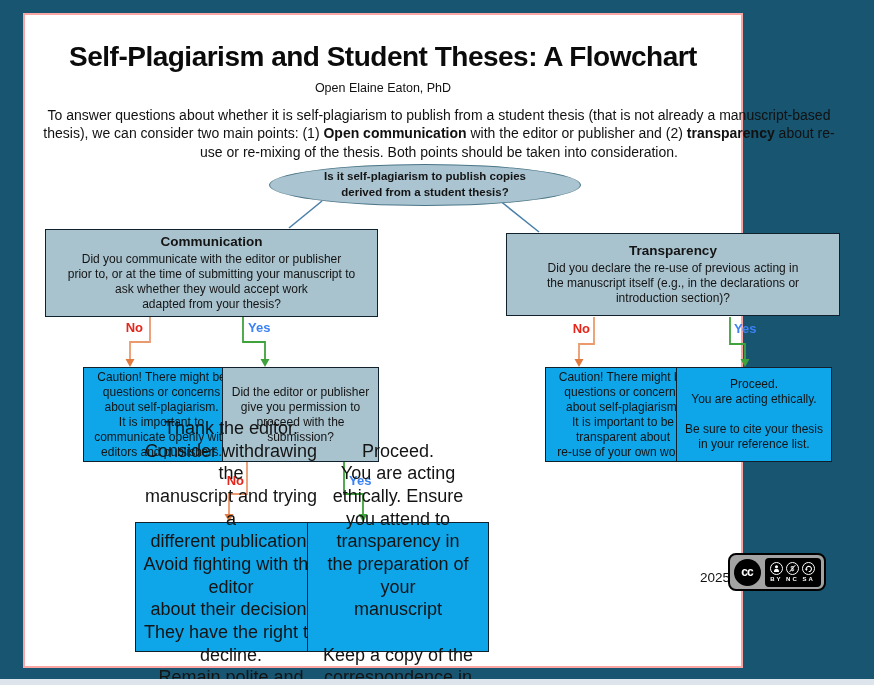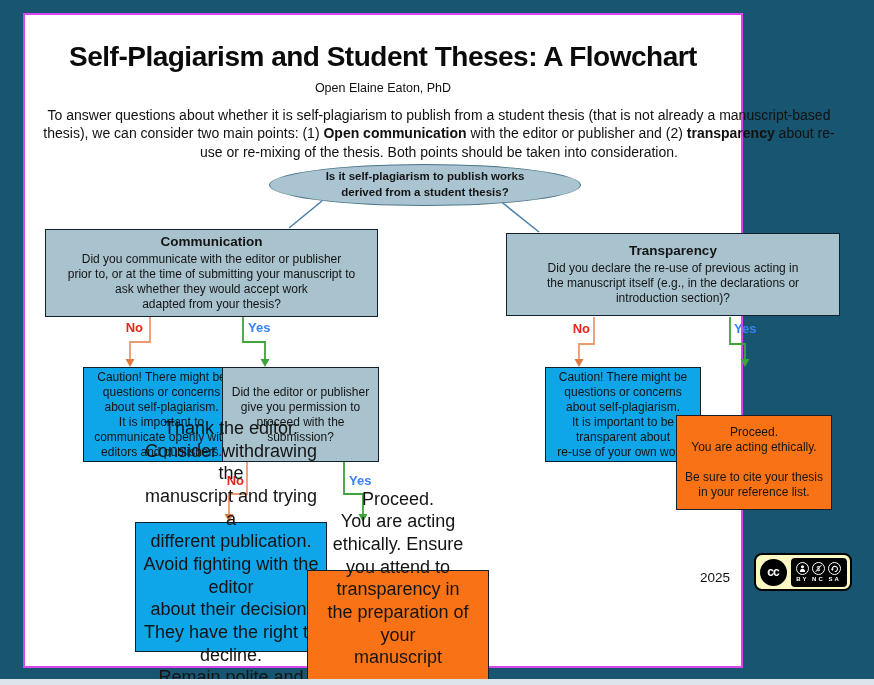--- a/index.html
+++ b/index.html
@@ -1,46 +1,46 @@
 <!DOCTYPE html>
 <html><head>
 <meta charset="utf-8">
 <style>
   html,body{margin:0;padding:0;background:#e8ecf2;}
   *{box-sizing:border-box;font-family:"Liberation Sans",sans-serif;}
   .frame{position:relative;width:874px;height:685px;background:#175571;overflow:hidden;}
   .bottom-strip{position:absolute;left:0;bottom:0;width:874px;height:6px;background:#dde4ec;}
-  .sheet{position:absolute;left:23px;top:13px;width:720px;height:655px;background:#ffffff;border:2px solid #d946ef;}
+  .sheet{position:absolute;left:23px;top:13px;width:720px;height:655px;background:#ffffff;border:2px solid #fca5a5;}
   .page-title{position:absolute;top:26px;left:0;width:100%;text-align:center;font-size:28px;font-weight:bold;color:#0b0b0b;letter-spacing:-0.5px;margin:0;}
   .subtitle{position:absolute;top:66px;left:0;width:100%;text-align:center;font-size:12.5px;color:#111;}
   .intro{position:absolute;top:91px;left:14px;width:800px;text-align:center;font-size:14px;line-height:1.32;color:#111;margin:0;}
   .connectors{position:absolute;left:0;top:0;width:828px;height:655px;pointer-events:none;}
   .node{position:absolute;display:flex;flex-direction:column;justify-content:center;align-items:center;text-align:center;color:#141414;}
   .pre{white-space:pre-line;}
   .ellipse{left:244px;top:149px;width:312px;height:42px;background:#abc4d1;border:1.5px solid #4a7587;border-radius:50%;font-size:11.5px;font-weight:bold;line-height:1.35;}
   .box{border:1.5px solid #10202c;padding:4px 6px;}
   .blue{background:#a9c3ce;}
   .pink{background:#0ea5e9;margin-left:36px;}
-  .green{background:#f97316;margin-top:48px;}
+  .green{background:#0ea5e9;}
   .box-title{font-size:13.5px;font-weight:bold;margin-bottom:3px;}
   .body-12{font-size:12px;line-height:1.25;}
   .body-11{font-size:18px;line-height:1.26;}
   .comm-box{left:20px;top:214px;width:333px;height:88px;}
   .trans-box{left:481px;top:218px;width:334px;height:83px;}
   .caution-left{left:22px;top:352px;width:157px;height:95px;}
   .perm-box{left:197px;top:352px;width:157px;height:95px;}
   .caution-right{left:484px;top:352px;width:156px;height:95px;}
   .proceed-right{left:651px;top:352px;width:156px;height:95px;}
   .thank-box{left:74px;top:507px;width:192px;height:130px;}
   .proceed-bottom{left:282px;top:507px;width:182px;height:130px;}
   .edge-label{position:absolute;font-size:13px;font-weight:bold;}
   .lbl-no{color:#e52519;}
   .lbl-yes{color:#3b82f6;}
   .year{position:absolute;left:655px;top:555px;width:50px;text-align:right;font-size:13.5px;color:#111;}
-  .cc-badge{position:absolute;left:729px;top:538px;width:98px;height:38px;background:#fef9c3;border:2.5px solid #000;border-radius:8px;display:flex;align-items:center;justify-content:center;gap:4px;padding:16px 3px;}
+  .cc-badge{position:absolute;left:703px;top:538px;width:98px;height:38px;background:#a3a3a3;border:2.5px solid #000;border-radius:8px;display:flex;align-items:center;justify-content:center;gap:4px;padding:16px 3px;}
   .cc-logo{width:27px;height:27px;border-radius:50%;background:#000;color:#fff;font-weight:bold;font-size:12px;display:flex;align-items:center;justify-content:center;letter-spacing:-1px;}
   .cc-terms{background:#000;border-radius:4px;width:56px;height:29px;display:flex;flex-direction:column;align-items:center;justify-content:center;gap:1px;padding:1px 2px;}
   .cc-circles{display:flex;gap:3px;}
   .cc-circle{width:13px;height:13px;border:1.3px solid #fff;border-radius:50%;display:flex;align-items:center;justify-content:center;}
   .cc-text{color:#fff;font-size:6px;font-weight:bold;letter-spacing:2px;line-height:1;}
 </style>
 </head>
 <body>
 
 <div class="frame">
@@ -68,21 +68,21 @@
       <path d="M715.5,344 L724.5,344 L720,352 Z" fill="#3fa33c"></path>
 
       <path d="M222,447 V479 H204 V501" fill="none" stroke="#eb9a6e" stroke-width="1.8"></path>
       <path d="M199.5,499 L208.5,499 L204,507 Z" fill="#e07a3f"></path>
 
       <path d="M319,447 V479 H338 V501" fill="none" stroke="#3fa33c" stroke-width="1.8"></path>
       <path d="M333.5,499 L342.5,499 L338,507 Z" fill="#3fa33c"></path>
     </svg>
 
     <div class="node ellipse">
-      <div class="pre">Is it self-plagiarism to publish works
+      <div class="pre">Is it self-plagiarism to publish copies
 derived from a student thesis?</div>
     </div>
 
     <div class="node box blue comm-box">
       <div class="box-title">Communication</div>
       <div class="pre body-12">Did you communicate with the editor or publisher
 prior to, or at the time of submitting your manuscript to
 ask whether they would accept work
 adapted from your thesis?</div>
     </div>

